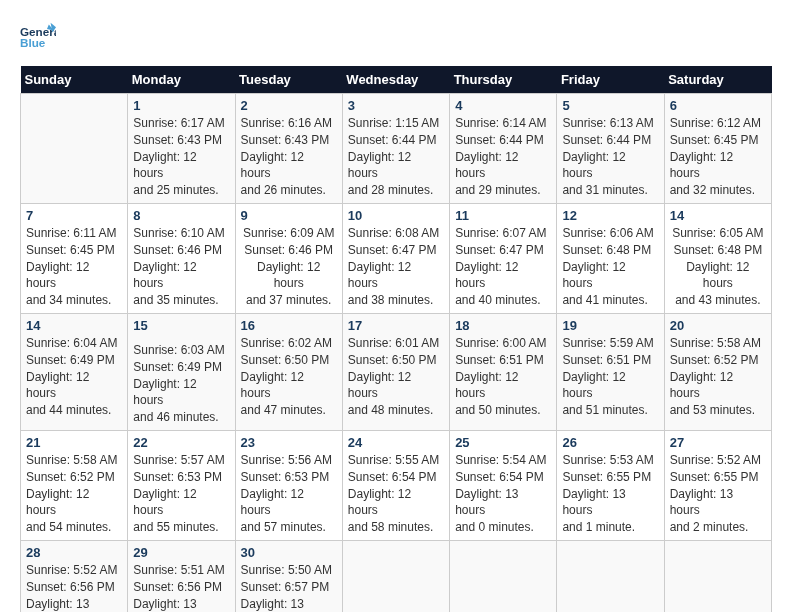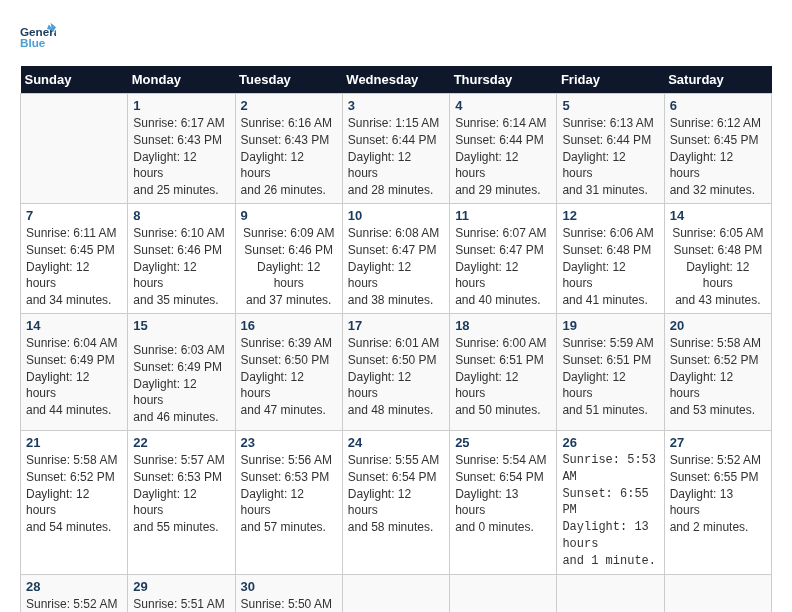--- a/index.html
+++ b/index.html
@@ -216,21 +216,21 @@
         </td>
         <td>
           <span class="day-num">15</span>
           <div class="day-info" style="white-space: pre-line; margin-top: 9px;">Sunrise: 6:03 AM
 Sunset: 6:49 PM
 Daylight: 12 hours
 and 46 minutes.</div>
         </td>
         <td>
           <span class="day-num">16</span>
-          <div class="day-info" style="white-space: pre-line;">Sunrise: 6:39 AM
+          <div class="day-info" style="white-space: pre-line;">Sunrise: 6:02 AM
 Sunset: 6:50 PM
 Daylight: 12 hours
 and 47 minutes.</div>
         </td>
         <td>
           <span class="day-num">17</span>
           <div class="day-info" style="white-space: pre-line;">Sunrise: 6:01 AM
 Sunset: 6:50 PM
 Daylight: 12 hours
 and 48 minutes.</div>
@@ -288,21 +288,21 @@
         </td>
         <td>
           <span class="day-num">25</span>
           <div class="day-info" style="white-space: pre-line;">Sunrise: 5:54 AM
 Sunset: 6:54 PM
 Daylight: 13 hours
 and 0 minutes.</div>
         </td>
         <td>
           <span class="day-num">26</span>
-          <div class="day-info" style="white-space: pre-line; font-family: Liberation Mono, monospace;">Sunrise: 5:53 AM
+          <div class="day-info" style="white-space: pre-line;">Sunrise: 5:53 AM
 Sunset: 6:55 PM
 Daylight: 13 hours
 and 1 minute.</div>
         </td>
         <td>
           <span class="day-num">27</span>
           <div class="day-info" style="white-space: pre-line;">Sunrise: 5:52 AM
 Sunset: 6:55 PM
 Daylight: 13 hours
 and 2 minutes.</div>

